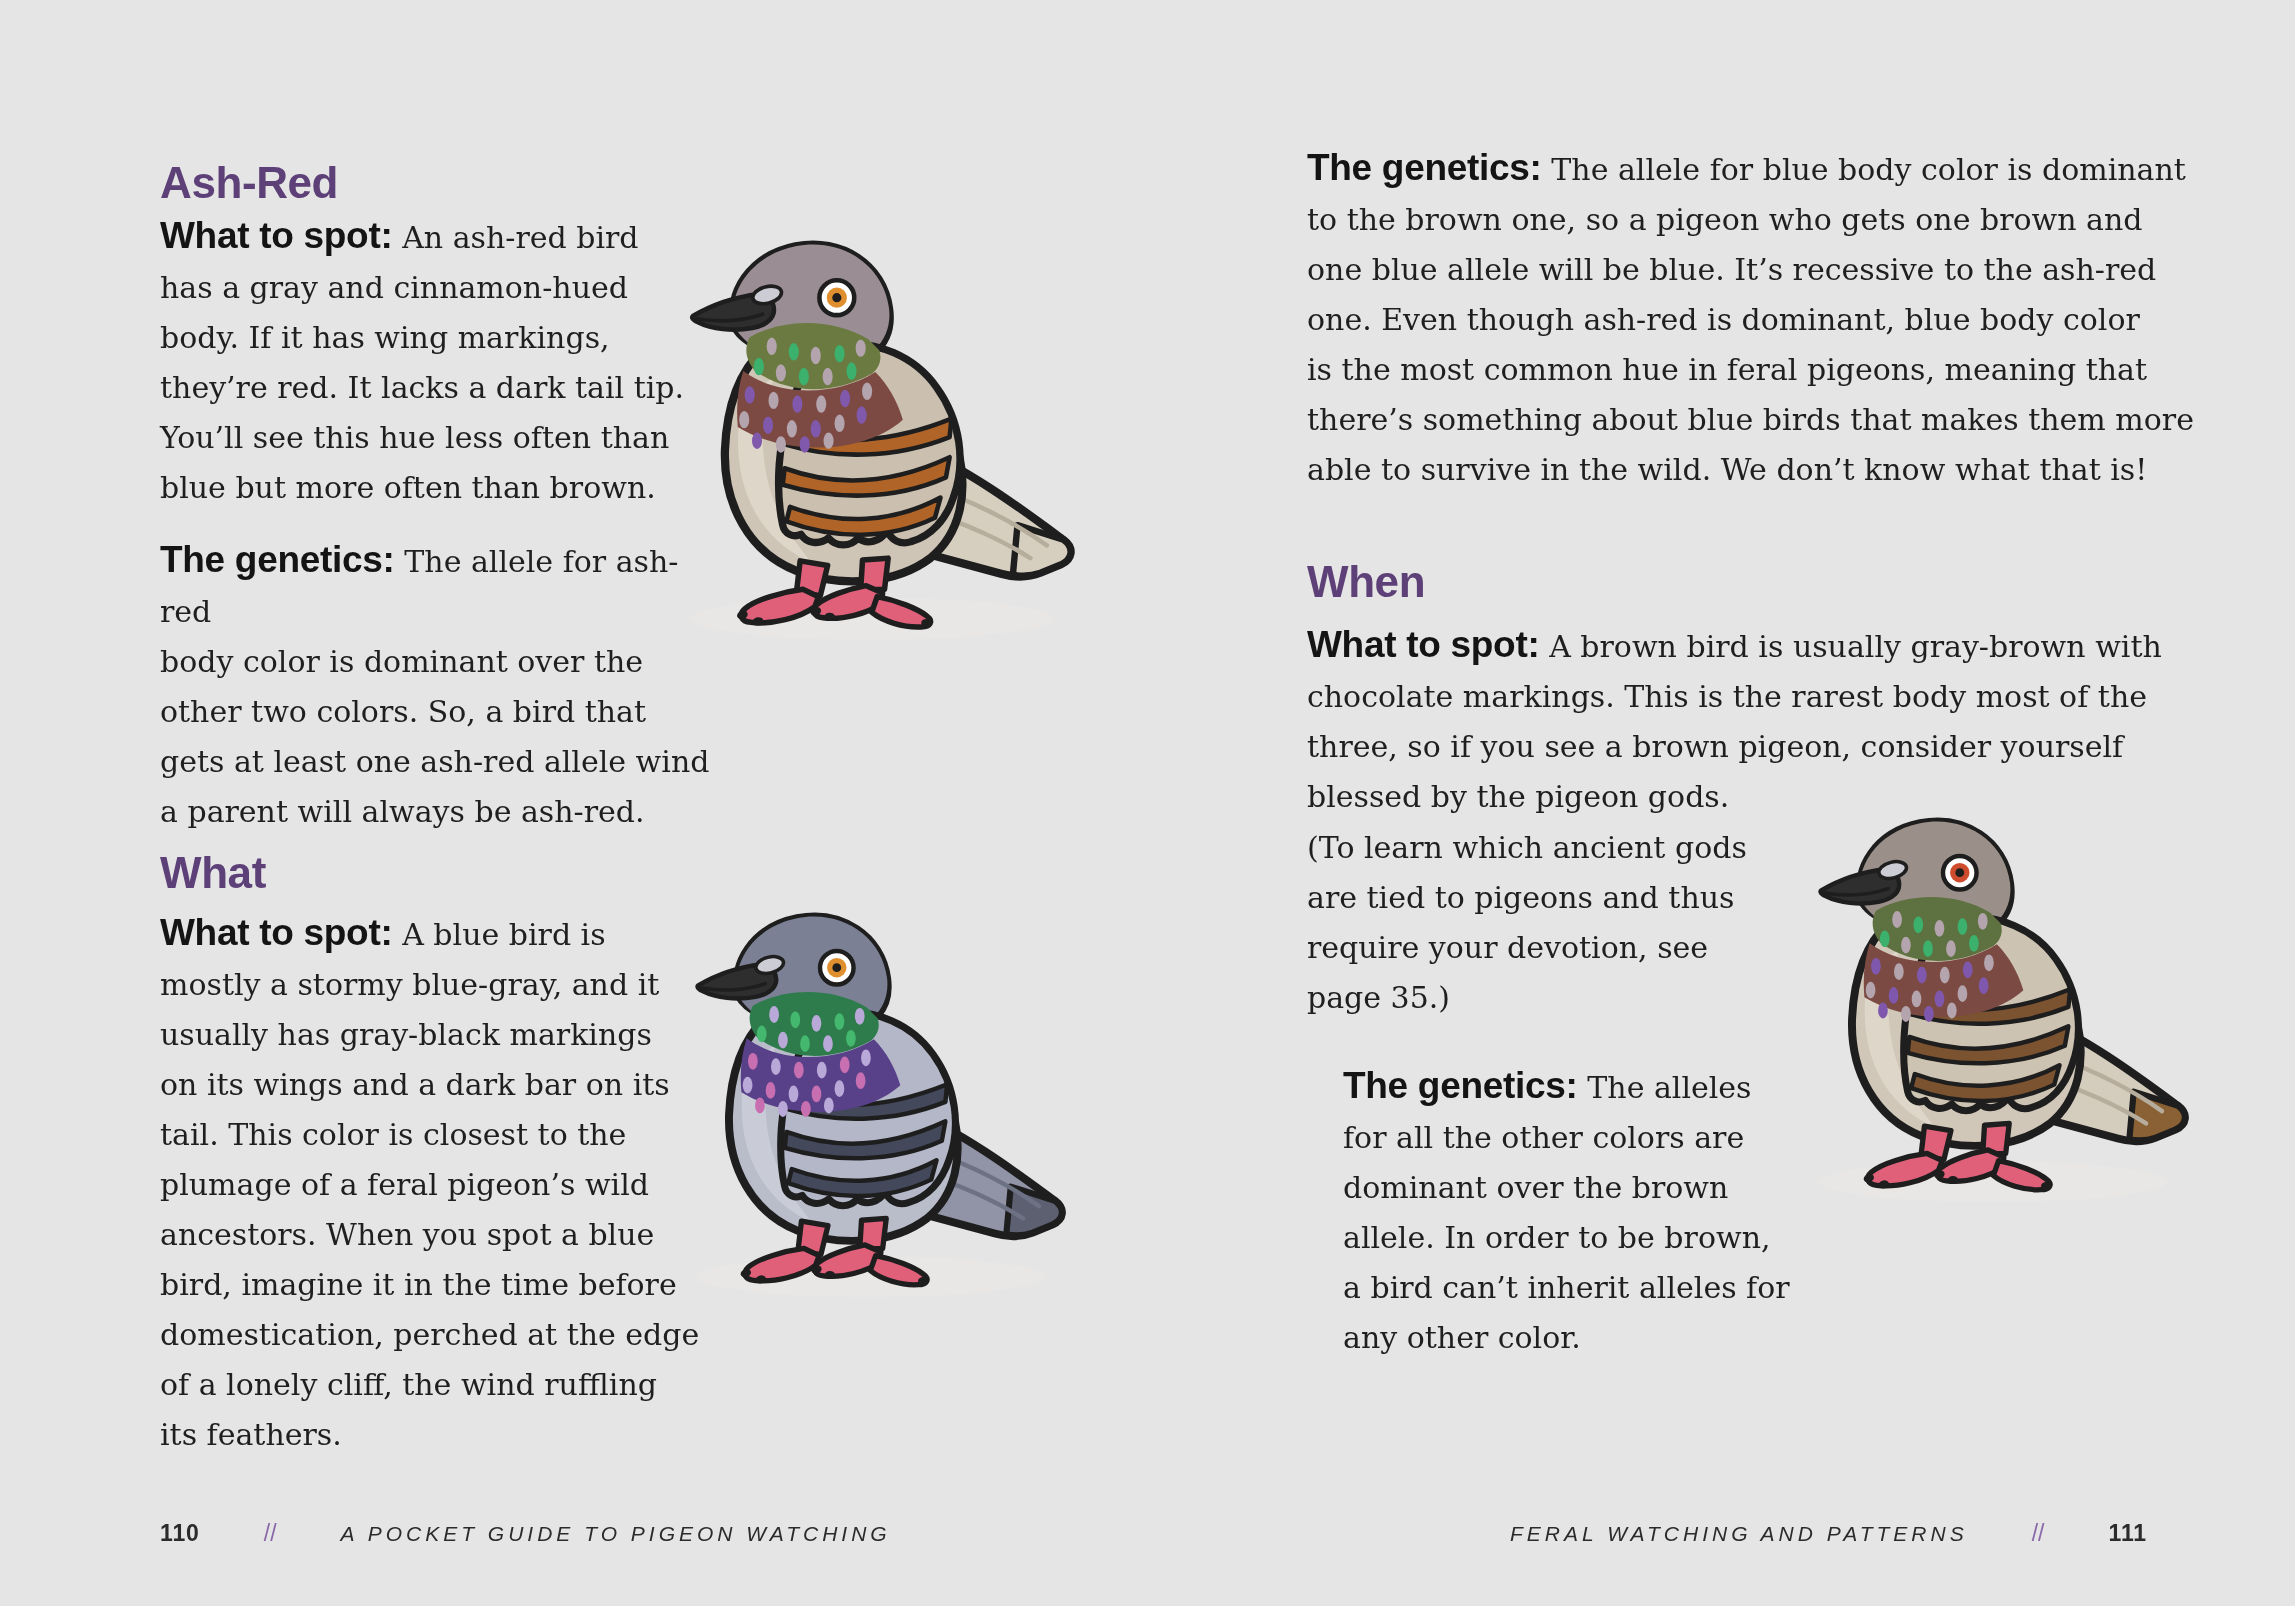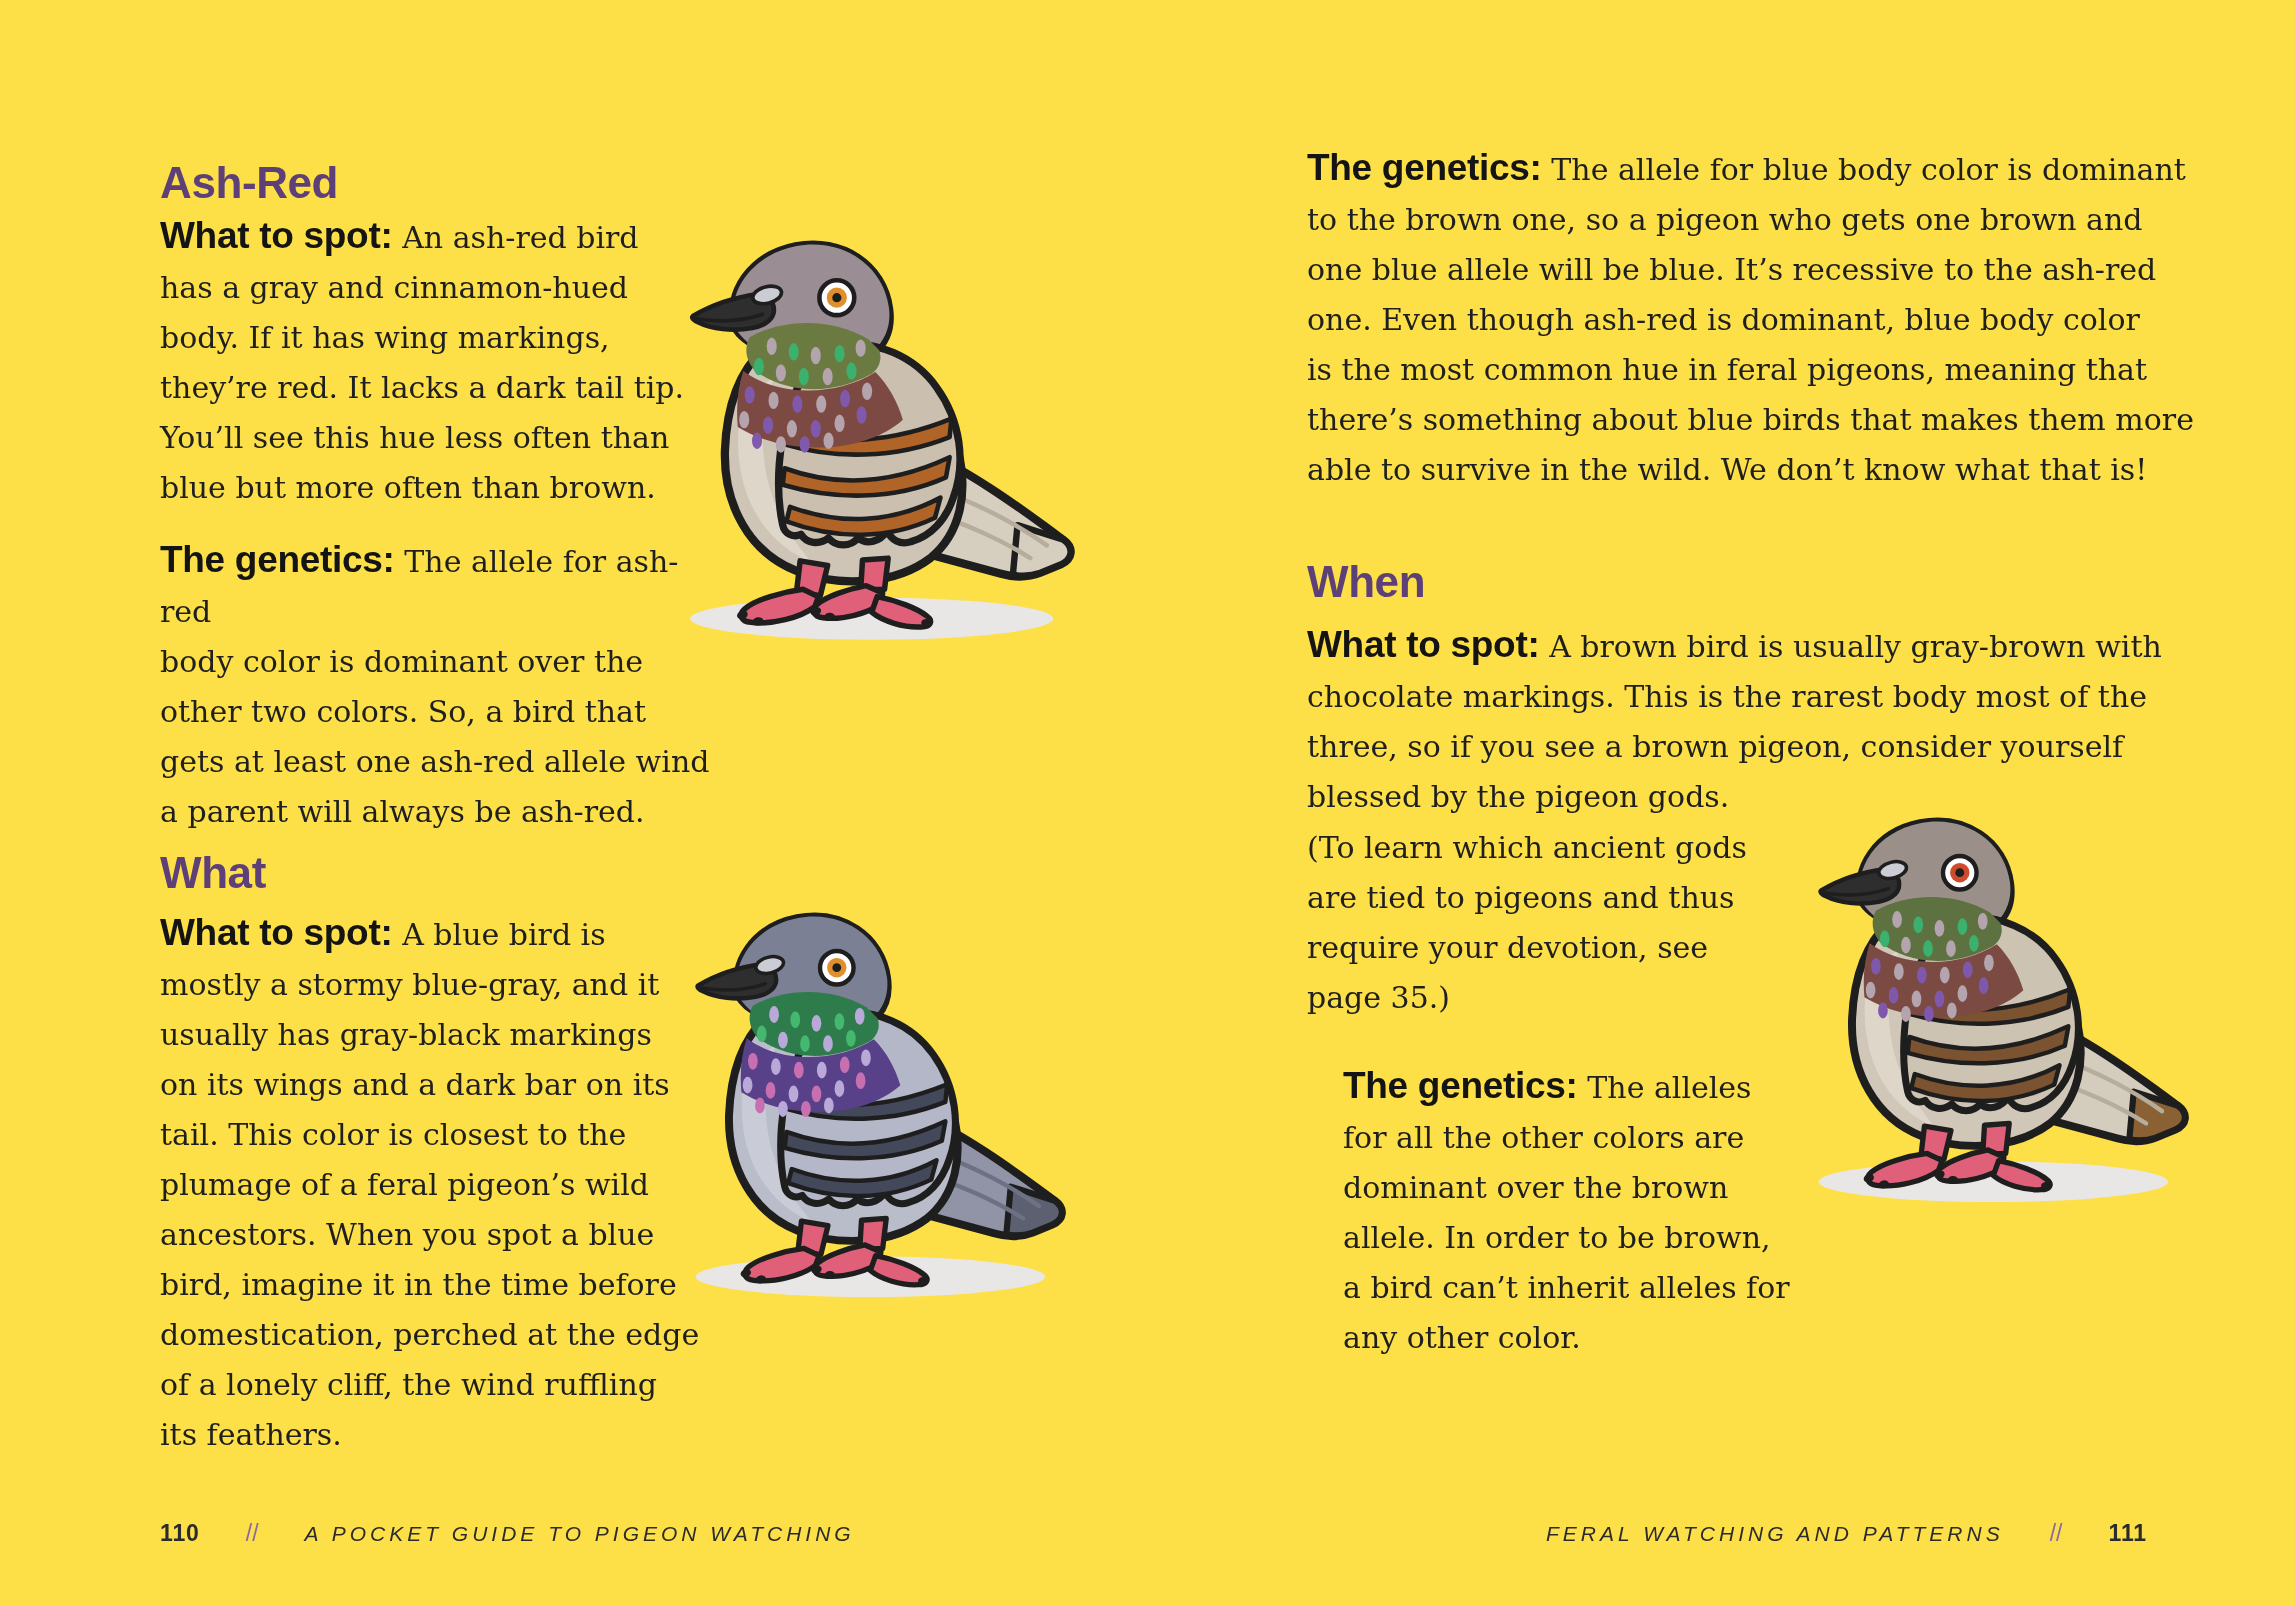--- a/index.html
+++ b/index.html
@@ -1,25 +1,25 @@
 <!DOCTYPE html>
 <html style="font-size:14px"><head>
 <meta charset="utf-8">
 <style>
   html,body{margin:0;padding:0;background:#ffffff;}
-  .spread{position:relative;width:2295px;height:1607px;background:#fde047;overflow:hidden;
+  .spread{position:relative;width:2295px;height:1607px;background:#e5e5e5;overflow:hidden;
           font-family:"Liberation Sans",sans-serif;}
   .heading{position:absolute;font-family:"Liberation Sans",sans-serif;font-weight:700;
            font-size:44px;line-height:1;color:#5e4078;letter-spacing:-0.4px;}
   .para{position:absolute;font-family:"DejaVu Serif",serif;font-size:30px;line-height:50px;
         color:#1f1f1f;}
   .para .lead{font-family:"Liberation Sans",sans-serif;font-weight:700;font-size:37px;
               color:#141414;padding-right:9.7px;letter-spacing:-0.3px;}
   .para .txt{white-space:pre-line;}
-  .footer{position:absolute;top:1520px;display:flex;align-items:baseline;column-gap:46px;
+  .footer{position:absolute;top:1520px;display:flex;align-items:baseline;column-gap:64px;
           font-family:"Liberation Sans",sans-serif;color:#2b2b2b;}
   .footer .ftitle{font-size:21px;letter-spacing:4px;font-weight:400;font-style:italic;}
   .footer .num{font-weight:700;font-size:23px;letter-spacing:0.9px;}
   .footer .sep{color:#8a67a8;font-size:23px;}
   .footer-right{right:148px;}
   .footer-left{left:160px;}
   .pigeon{position:absolute;}
   
   .pigeon-ashred{left:647px;top:212px;width:431px;height:441px;
     --head:#9a8e94;--body:#cfc5b6;--breast:#ded6c8;--wing:#cbc0b0;

